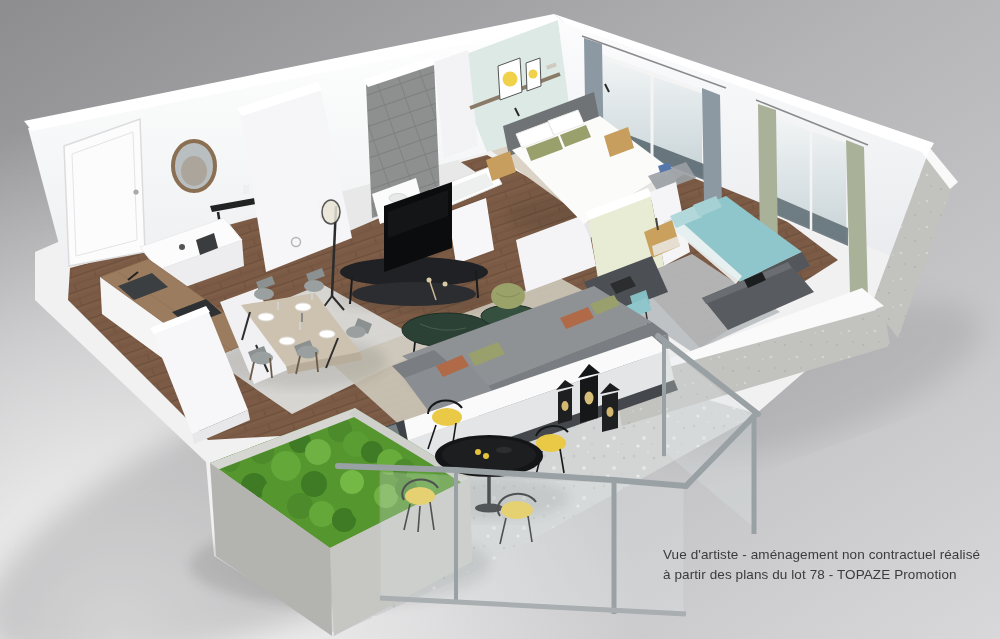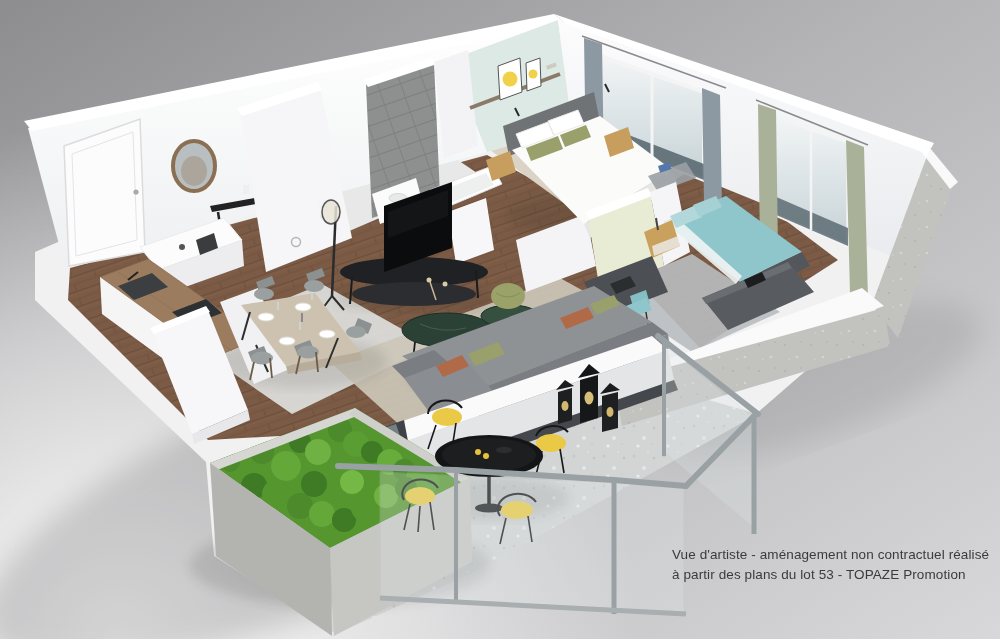--- a/index.html
+++ b/index.html
@@ -1,21 +1,21 @@
 <!DOCTYPE html>
 <html><head>
 <meta charset="utf-8">
 <style>
   html,body{margin:0;padding:0;background:#b0b0b3;}
   #stage{position:relative;width:1000px;height:639px;overflow:hidden;
          font-family:"Liberation Sans",sans-serif;}
   svg{display:block}
   .caption{position:absolute;left:663px;top:545px;
            font:13.5px/1.45 "Liberation Sans",sans-serif;
-           color:#3b3b3b;letter-spacing:.1px;margin-left:9px;}.wtop{fill:#ffffff}
+           color:#3b3b3b;letter-spacing:.1px;}.wtop{fill:#ffffff}
   .wood{fill:url(#woodP)}.conc{fill:url(#concP)}
 </style>
 </head>
 <body>
 
 <div id="stage">
 <svg viewBox="0 0 1000 639" width="1000" height="639">
 <defs>
   <linearGradient id="bgG" x1="0" y1="0" x2="1" y2="1">
     <stop offset="0" stop-color="#8d8d8f"></stop>
@@ -407,15 +407,15 @@
   <polyline points="338,466 456,470 614,480 686,486" fill="none" stroke="#9aa1a5" stroke-width="6" stroke-linecap="round"></polyline>
   <line x1="686" y1="486" x2="754" y2="416" stroke="#9aa1a5" stroke-width="6" stroke-linecap="round"></line>
   <line x1="456" y1="470" x2="456" y2="602" stroke="#9aa1a5" stroke-width="4"></line>
   <line x1="614" y1="480" x2="614" y2="614" stroke="#9aa1a5" stroke-width="5"></line>
   <line x1="380" y1="598" x2="686" y2="614" stroke="#a9aeb1" stroke-width="5"></line>
 </g>
 </svg>
 
 <div class="caption">
   <div>Vue d'artiste - aménagement non contractuel réalisé</div>
-  <div>à partir des plans du lot 53 - TOPAZE Promotion</div>
+  <div>à partir des plans du lot 78 - TOPAZE Promotion</div>
 </div>
 </div>
 
 </body></html>

